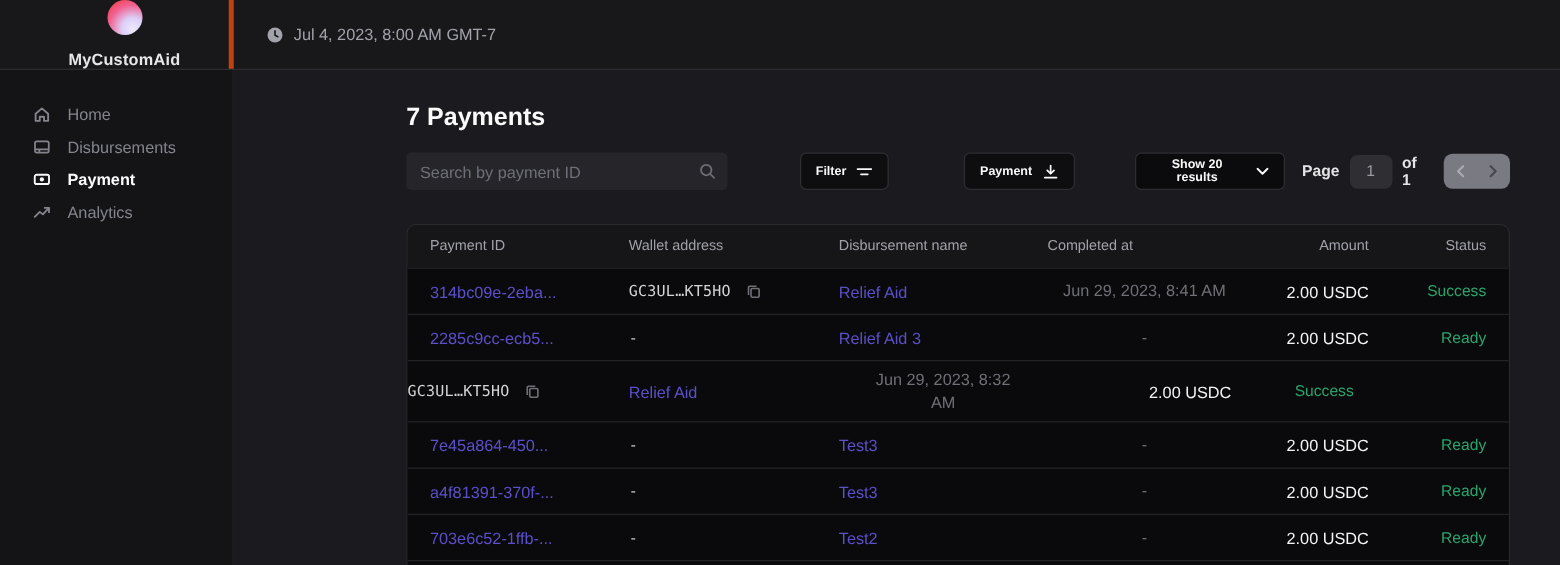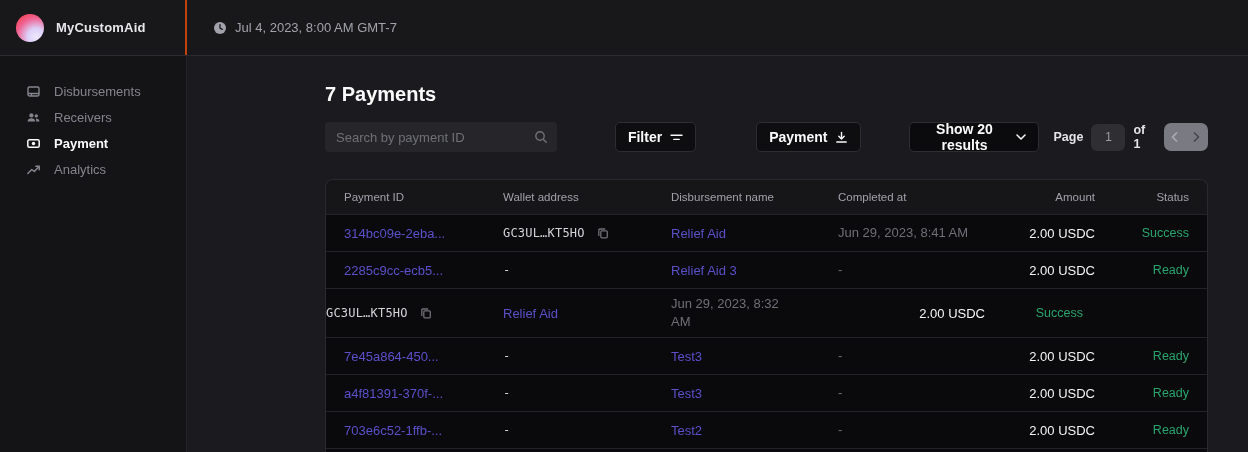--- a/index.html
+++ b/index.html
@@ -4,21 +4,21 @@
 <style>
   * { margin:0; padding:0; box-sizing:border-box; }
   html,body { background:#0e0e10; }
   body { font-family:"Liberation Sans", sans-serif; }
   .app { position:relative; width:1248px; height:452px; overflow:hidden; background:#1b1b1f; }
 
   
   .topbar { position:absolute; top:0; left:0; right:0; height:56px; background:#18181b;
             border-bottom:1px solid #2c2c30; display:flex; align-items:center; z-index:5; }
   .brand { width:187px; height:100%; display:flex; align-items:center; gap:12px;
-           padding-left:16px; border-right:2px solid #c2410c; }
+           padding-left:16px; border-right:4px solid #c2410c;flex-direction:column; }
   .logo { width:28px; height:28px; border-radius:50%; flex:0 0 auto;
           background:radial-gradient(circle at 72% 82%, #efe7ff 0%, #dcd0f8 28%, #f06292 62%, #f4322e 100%); }
   .brand-name { color:#e7e7ea; font-size:13px; font-weight:700; letter-spacing:.2px; }
   .topbar-date { display:flex; align-items:center; gap:8px; margin-left:26px;
                  color:#a2a2ab; font-size:13px; }
   .scrollbar-thumb { position:absolute; right:3px; top:11px; width:5px; height:27px;
                      border-radius:3px; background:#4a4a51; }
 
   
   .sidebar { position:absolute; top:56px; left:0; bottom:0; width:187px; background:#141417;
@@ -36,21 +36,21 @@
   .controls { margin-top:14px; display:flex; align-items:center; height:30px;gap:48px; }
   .search-box { position:relative; width:260px; height:30px; }
   .search-box input { width:100%; height:100%; background:#26262a; border:none; border-radius:4px;
                       color:#d4d4d8; font-size:13px; padding:0 30px 0 11px; outline:none;
                       font-family:"Liberation Sans", sans-serif; }
   .search-box input::placeholder { color:#6f6f78; }
   .search-icon { position:absolute; right:9px; top:8px; }
 
   .btn { display:flex; align-items:center; gap:8px; height:30px; padding:0 12px;
          background:#0e0e11; border:1px solid #2d2d32; border-radius:5px;
-         color:#fafafa; font-size:14px; font-weight:600; cursor:pointer;
+         color:#fafafa; font-size:10px; font-weight:600; cursor:pointer;
          font-family:"Liberation Sans", sans-serif; }
   .btn-filter { margin-left:10px; }
   .btn-export { margin-left:12px; }
 
   .right-controls { margin-left:auto; display:flex; align-items:center; }
   .btn-results { background:#0b0b0d; gap:10px; }
   .page-word { color:#e4e4e7; font-size:12.5px; font-weight:600; margin-left:14px; }
   .page-input { width:34px; height:27px; margin-left:8px; background:#2e2e33; border:none;
                 border-radius:6px; color:#9a9aa1; font-size:12.5px; text-align:center; outline:none;
                 font-family:"Liberation Sans", sans-serif; }
@@ -71,21 +71,21 @@
   .th.amount, .td.amount { padding-right:8px; }
   .th.status, .td.status { padding-right:20px; }
 
   .tbody { background:#0a0a0c; }
   .trow { min-height:37px; padding:6px 0; background:#0a0a0c; border-top:1px solid #242428; }
   .td { font-size:13px; color:#d4d4d8; }
   .link { color:var(--accent-purple,#5b50c9); font-weight:500; text-decoration:none; cursor:pointer; }
   .wallet-cell { display:flex; align-items:center; gap:12px; }
   .mono { font-family:"DejaVu Sans Mono", monospace; font-size:12px; color:#d4d4d8; letter-spacing:.2px; }
   .copy-btn { background:none; border:none; cursor:pointer; display:flex; padding:0; }
-  .td.completed { color:#6f6f77; white-space:pre-line; line-height:18px; }
+  .td.completed { color:#6f6f77; white-space:pre-line; line-height:18px;text-align:center; }
   .td.completed.dash { color:#6f6f77; }
   .td.amount { color:#f4f4f5; font-weight:500; }
   .td.status { color:var(--status-green,#2aa46d); font-size:12.5px; font-weight:500; }
   .partial-row { height:10px; background:#0a0a0c; border-top:1px solid #242428; }
 </style>
 </head>
 <body>
 
 <div class="app">
 
@@ -103,37 +103,34 @@
       </span>
       <span>Jul 4, 2023, 8:00 AM GMT-7</span>
     </div>
   </header>
   <div class="scrollbar-thumb"></div>
 
   <aside class="sidebar">
     <nav>
       <a class="nav-item">
         <span style="display:flex;">
+          <svg width="15" height="15" viewBox="0 0 15 15" fill="none" stroke="currentColor" stroke-width="1.5" stroke-linejoin="round">
+              <path d="M2.5 7 L7.5 2.7 L12.5 7 V12.7 H9.2 V9.4 H5.8 V12.7 H2.5 Z"></path>
+            </svg>
+        </span>
+        <span>Home</span>
+      </a>
+      <a class="nav-item">
+        <span style="display:flex;">
           <svg width="15" height="15" viewBox="0 0 15 15" fill="none" stroke="currentColor" stroke-width="1.4">
               <rect x="2" y="3" width="11" height="9" rx="1.4"></rect>
               <path d="M2 9.5 H13 M5.5 12 V9.5"></path>
             </svg>
         </span>
         <span>Disbursements</span>
-      </a>
-      <a class="nav-item">
-        <span style="display:flex;">
-          <svg width="15" height="15" viewBox="0 0 15 15" fill="currentColor">
-              <circle cx="5.4" cy="5.4" r="2.1"></circle>
-              <circle cx="10.3" cy="5.9" r="1.7"></circle>
-              <path d="M1.6 11.6 C1.6 9.5 3.3 8.3 5.4 8.3 C7.5 8.3 9.2 9.5 9.2 11.6 Z"></path>
-              <path d="M9.8 8.6 C11.7 8.6 13.4 9.6 13.4 11.4 H10.2 C10.2 10.3 10 9.3 9.8 8.6 Z"></path>
-            </svg>
-        </span>
-        <span>Receivers</span>
       </a>
       <a class="nav-item active">
         <span style="display:flex;">
           <svg width="15" height="15" viewBox="0 0 15 15" fill="none" stroke="currentColor" stroke-width="1.5">
               <rect x="1.8" y="3.8" width="11.4" height="7.4" rx="1.5"></rect>
               <circle cx="7.5" cy="7.5" r="1.7" fill="currentColor" stroke="none"></circle>
             </svg>
         </span>
         <span>Payment</span>
       </a>

